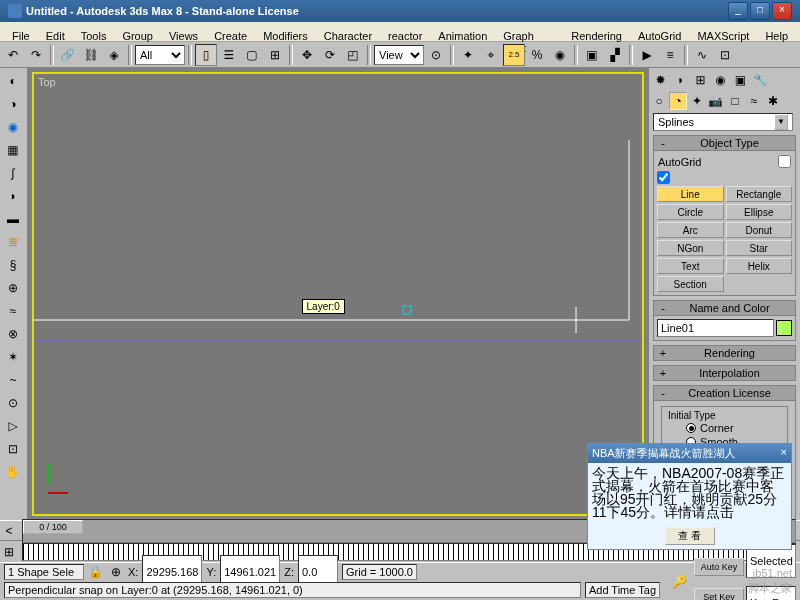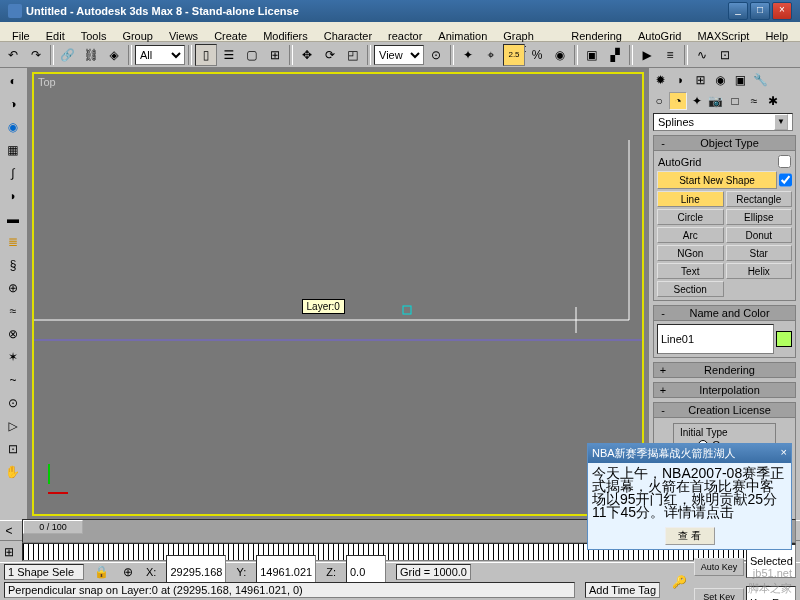--- a/index.html
+++ b/index.html
@@ -39,35 +39,35 @@
 .rollout-hdr{background:#a0a0a0;height:16px;display:flex;align-items:center;padding:0 4px;border:1px solid #808080;font-size:10px}
 .rollout-hdr .pm{width:10px;text-align:center}
 .rollout-hdr .title{flex:1;text-align:center}
 .rollout-body{border:1px solid #808080;border-top:none;background:#c0c0c0;padding:3px}
 .check-row{display:flex;align-items:center;justify-content:space-between;gap:16px;padding:1px}
 .btn{height:18px;border:1px outset #e0e0e0;background:#c0c0c0;display:flex;align-items:center;justify-content:center;font-size:10px}
 .btn.yellow{background:#ffd966}
 .shape-grid{display:grid;grid-template-columns:1fr 1fr;gap:2px}
 .shape-grid .btn{height:16px}
 .name-row{display:flex;gap:2px;align-items:center}
-.name-input{flex:1;height:30px;border:1px inset #808080;background:#fff;padding:0 3px;display:flex;align-items:center}
+.name-input{flex:1;height:18px;border:1px inset #808080;background:#fff;padding:0 3px;display:flex;align-items:center}
 .color-sw{width:16px;height:16px;background:#b0ff60;border:1px solid #000}
-.fieldset{border:1px solid #808080;padding:2px 4px 4px;margin:2px 16px}
+.fieldset{border:1px solid #808080;padding:2px 4px 4px;margin:2px 4px}
 .fieldset-label{font-size:10px;margin-top:-8px;background:#c0c0c0;display:inline-block;padding:0 2px}
 .radio-row{display:flex;align-items:center;gap:4px;padding:1px 0 1px 20px;font-size:10px}
 .radio{width:10px;height:10px;border-radius:50%;border:1px solid #000;background:#fff;display:flex;align-items:center;justify-content:center}
 .radio.checked::after{content:"";width:5px;height:5px;background:#000;border-radius:50%}
 .timeline{height:20px;background:#c0c0c0;display:flex;align-items:center;border-top:1px solid #fff}
 .time-slider{flex:1;height:24px;background:#a0a0a0;border:1px inset #808080;margin:8px 4px;position:relative}
 .time-thumb{position:absolute;left:0;width:60px;height:14px;background:#c0c0c0;border:1px outset #fff;text-align:center;font-size:9px;line-height:12px}
 .ruler{height:22px;background:#c0c0c0;display:flex;align-items:center;border-top:1px solid #808080}
 .ruler-track{flex:1;height:18px;background:#fff;border:1px inset #808080;margin:0 4px;background-image:repeating-linear-gradient(90deg,#000 0,#000 1px,transparent 1px,transparent 5px)}
 .status{height:38px;background:#c0c0c0;border-top:1px solid #fff;display:flex;font-size:10px}
 .status-left{display:flex;flex-direction:column;flex:1}
-.status-row{display:flex;align-items:center;height:18px;padding:0 4px;gap:10px}
+.status-row{display:flex;align-items:center;height:18px;padding:0 4px;gap:4px}
 .stat-field{border:1px inset #808080;background:#eee;padding:0 3px;height:16px;display:flex;align-items:center}
 .stat-input{border:1px inset #808080;background:#fff;padding:16px 3px;height:16px;width:60px;display:flex;align-items:center}
 .status-right{display:flex;align-items:center;gap:2px;padding:0 4px}
 .notif{position:absolute;right:8px;bottom:50px;width:205px;background:#e8f4ff;border:1px solid #5a8ec5}
 .notif-hdr{background:linear-gradient(#5a8ec5,#3a6ea5);color:#fff;padding:2px 4px;display:flex;justify-content:space-between;font-size:10px}
 .notif-body{padding:4px;font-size:14px;line-height:13px}
 .notif-btn{margin:4px auto;width:50px;height:18px;border:1px outset;background:#ece9d8;text-align:center;line-height:16px;font-size:10px}
 .watermark{position:absolute;right:8px;bottom:4px;color:#888;font-size:14px;opacity:.7;text-align:right;line-height:15px}
 svg.spline{position:absolute;inset:0;width:100%;height:100%}
 </style>
@@ -206,21 +206,20 @@
       <div class="rollout-hdr">
           <span class="pm">-</span>
           <span class="title">Object Type</span>
         </div>
       <div class="rollout-body">
         <div class="check-row">
             <span>AutoGrid</span>
             <input type="checkbox" style="">
           </div>
         <div style="display:flex;gap:2px;margin:2px 0">
-          <div class="btn yellow" style="flex:1">Start New Shape</div>
           <input type="checkbox" checked="" style="">
         </div>
         <div class="shape-grid" id="shape-grid">
             <div class="btn yellow">Line</div>
             <div class="btn">Rectangle</div>
             <div class="btn">Circle</div>
             <div class="btn">Ellipse</div>
             <div class="btn">Arc</div>
             <div class="btn">Donut</div>
             <div class="btn">NGon</div>

